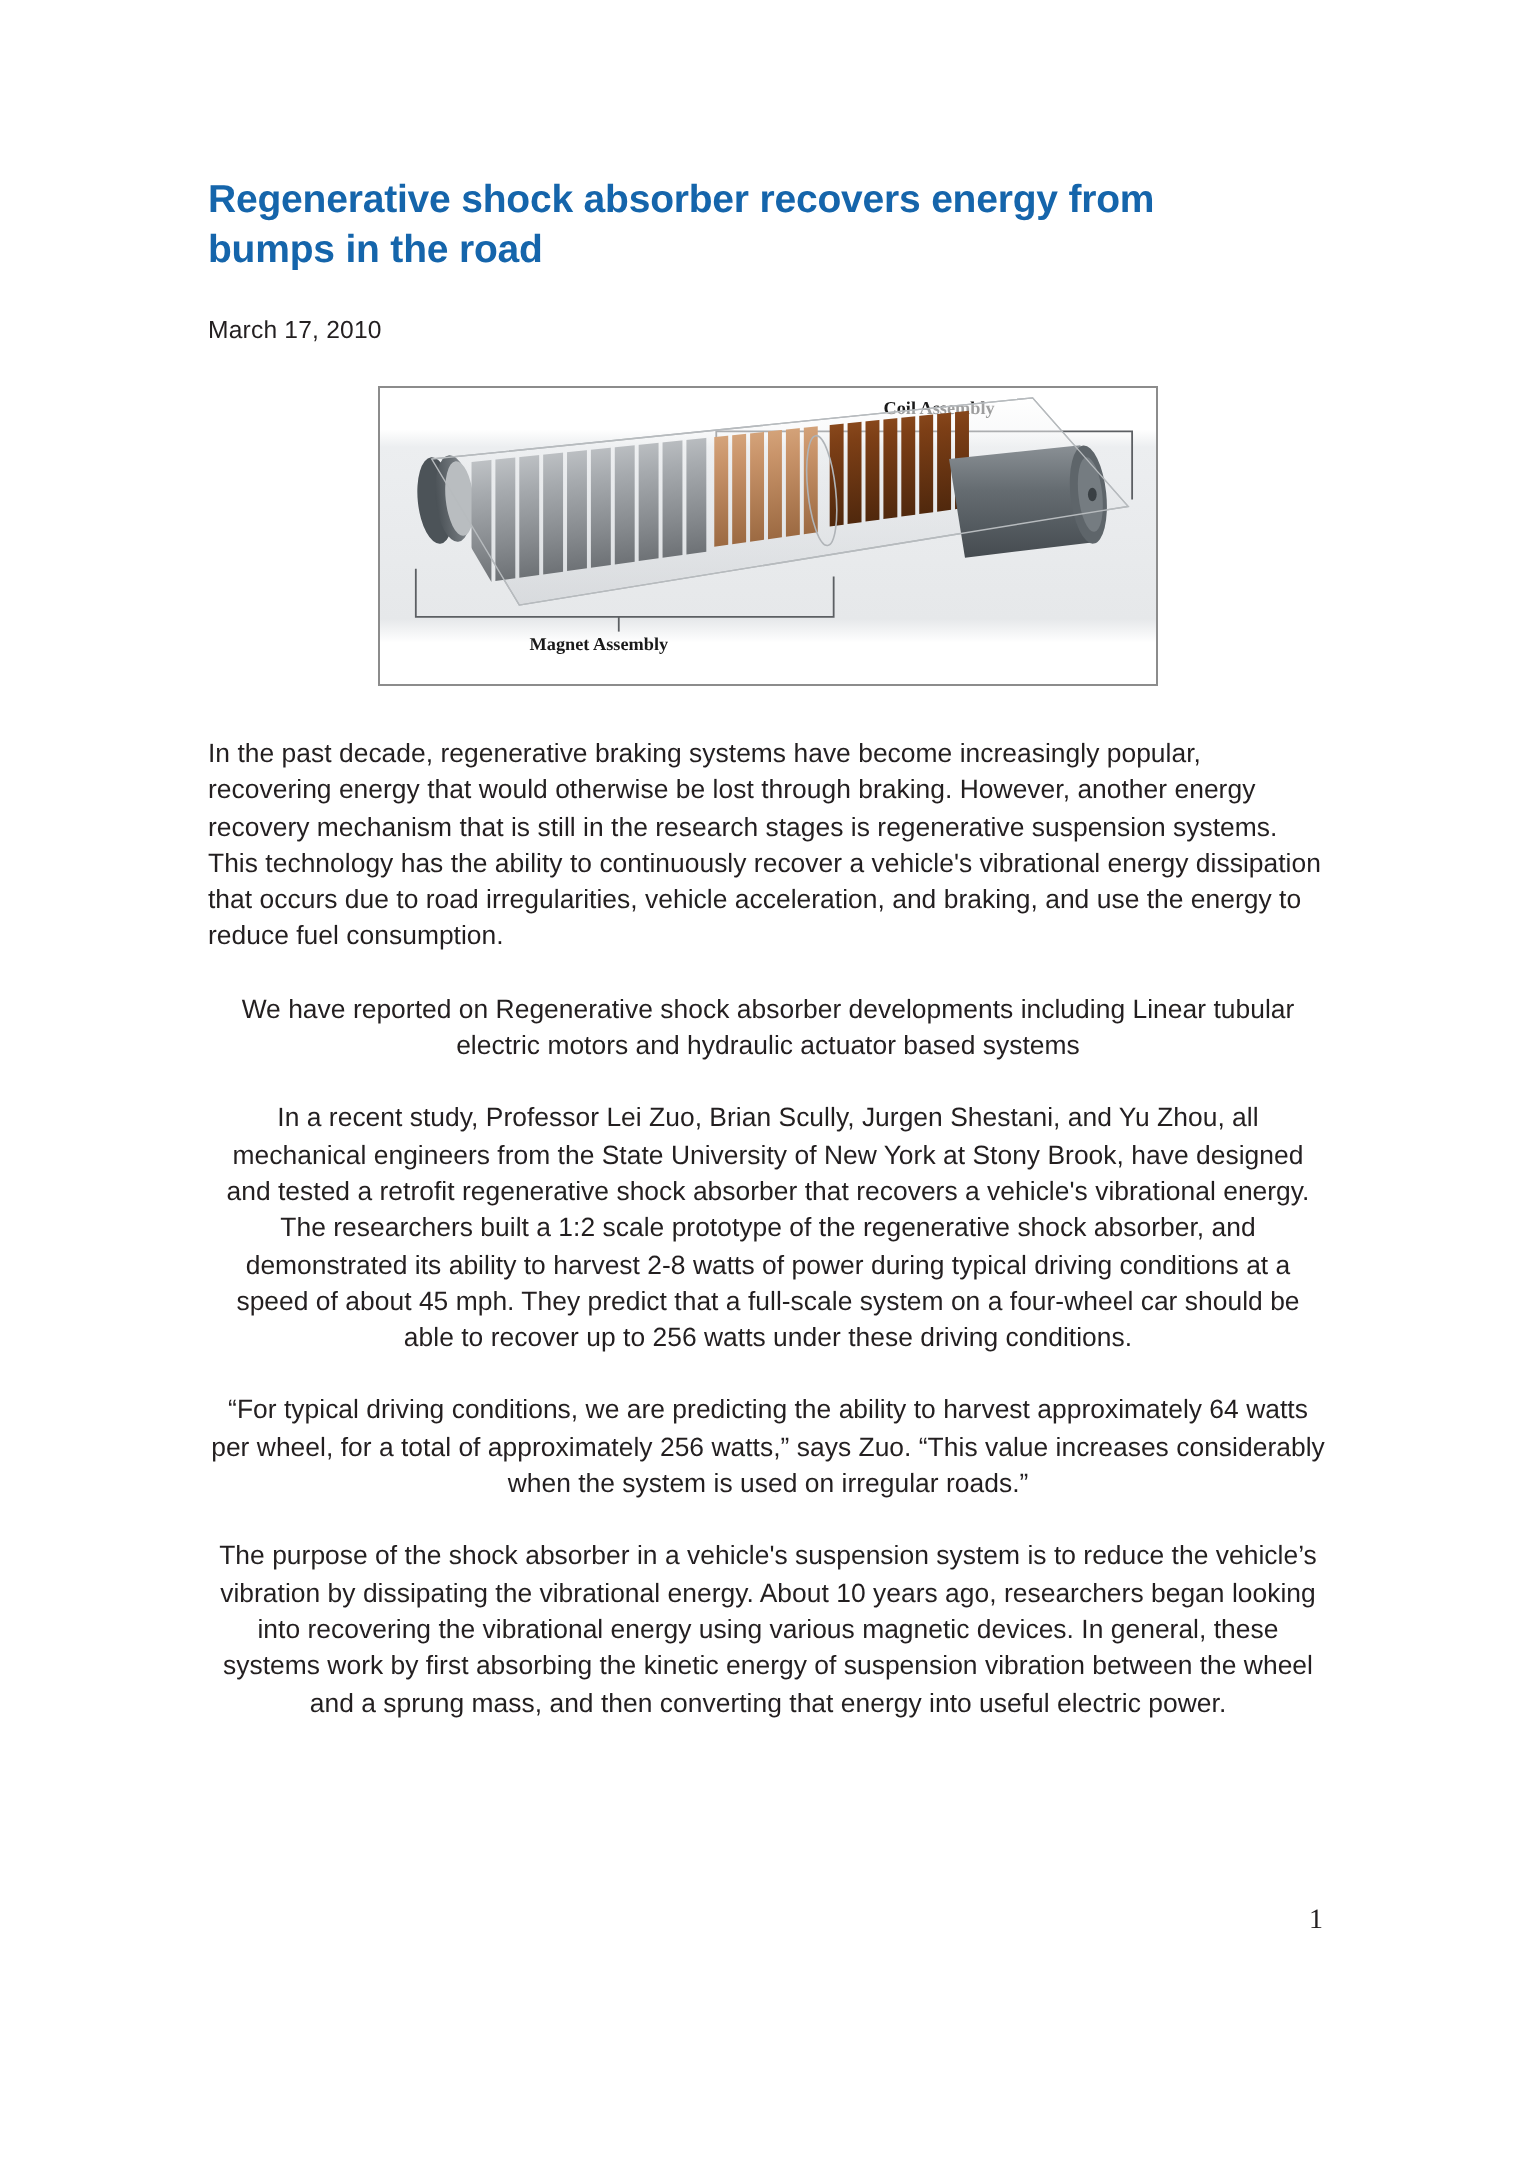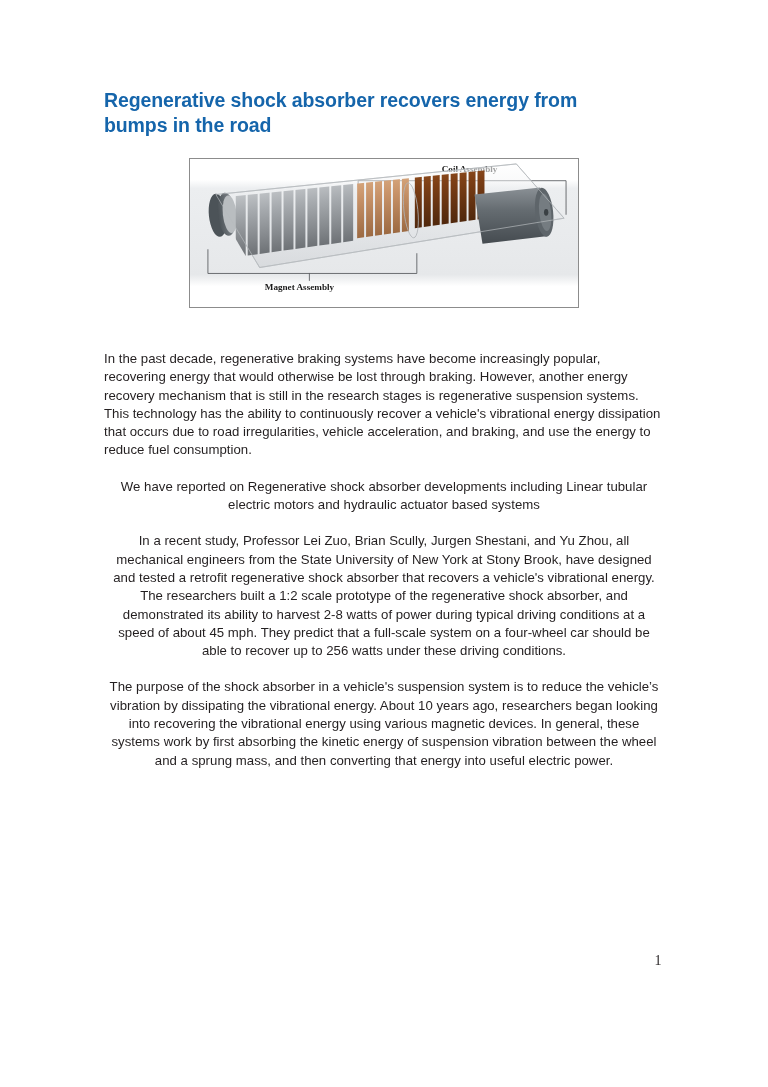--- a/index.html
+++ b/index.html
@@ -69,21 +69,21 @@
   
   .para {
     font-size: 13.2px;
     line-height: 18.3px;
     color: #231f20;
     margin: 0;
     letter-spacing: 0.02px;
     text-align: left;
   }
   .para + .para { margin-top: 18px; text-align: center; }
-  .body-block { margin-top: 42px; }
+  .body-block { margin-top: 25px; }
 
   .page-number {
     position: absolute;
     left: 0;
     top: 953px;
     width: 768px;
     text-align: center;
     padding-left: 548px;
     box-sizing: border-box;
     font-family: "Liberation Serif", serif;
@@ -93,20 +93,21 @@
 </style>
 </head>
 <body>
 
 <div class="page">
 
   <div class="content">
 
     <h1 class="doc-title">Regenerative shock absorber recovers energy from bumps in the road</h1>
 
+    <p class="doc-date">March 17, 2010</p>
 
     <div class="figure-wrap">
       <div class="figure">
         <svg class="fig-svg" viewBox="0 0 390 150" preserveAspectRatio="none">
           <defs>
             <linearGradient id="bg" x1="0" y1="0" x2="0" y2="1">
               <stop offset="0%" stop-color="#ffffff"></stop>
               <stop offset="14%" stop-color="#ffffff"></stop>
               <stop offset="20%" stop-color="#eceef0"></stop>
               <stop offset="78%" stop-color="#e6e8ea"></stop>
@@ -220,20 +221,21 @@
           <polygon points="26,36 328,5 376,60 70,110" fill="none" stroke="#b7bbbe" stroke-width="0.7"></polygon>
           <ellipse cx="222" cy="52" rx="7" ry="28" fill="none" stroke="#b0b4b8" stroke-width="0.8" transform="rotate(-6 222 52)"></ellipse>
         </svg>
       </div>
     </div>
 
     <div class="body-block">
       <p class="para">In the past decade, regenerative braking systems have become increasingly popular, recovering energy that would otherwise be lost through braking. However, another energy recovery mechanism that is still in the research stages is regenerative suspension systems. This technology has the ability to continuously recover a vehicle's vibrational energy dissipation that occurs due to road irregularities, vehicle acceleration, and braking, and use the energy to reduce fuel consumption.</p>
       <p class="para">We have reported on Regenerative shock absorber developments including Linear tubular electric motors and hydraulic actuator based systems</p>
       <p class="para">In a recent study, Professor Lei Zuo, Brian Scully, Jurgen Shestani, and Yu Zhou, all mechanical engineers from the State University of New York at Stony Brook, have designed and tested a retrofit regenerative shock absorber that recovers a vehicle's vibrational energy. The researchers built a 1:2 scale prototype of the regenerative shock absorber, and demonstrated its ability to harvest 2-8 watts of power during typical driving conditions at a speed of about 45 mph. They predict that a full-scale system on a four-wheel car should be able to recover up to 256 watts under these driving conditions.</p>
+      <p class="para">“For typical driving conditions, we are predicting the ability to harvest approximately 64 watts per wheel, for a total of approximately 256 watts,” says Zuo. “This value increases considerably when the system is used on irregular roads.”</p>
       <p class="para">The purpose of the shock absorber in a vehicle's suspension system is to reduce the vehicle’s vibration by dissipating the vibrational energy. About 10 years ago, researchers began looking into recovering the vibrational energy using various magnetic devices. In general, these systems work by first absorbing the kinetic energy of suspension vibration between the wheel and a sprung mass, and then converting that energy into useful electric power.</p>
     </div>
 
   </div>
 
   <div class="page-number">1</div>
 
 </div>
 
 </body></html>

